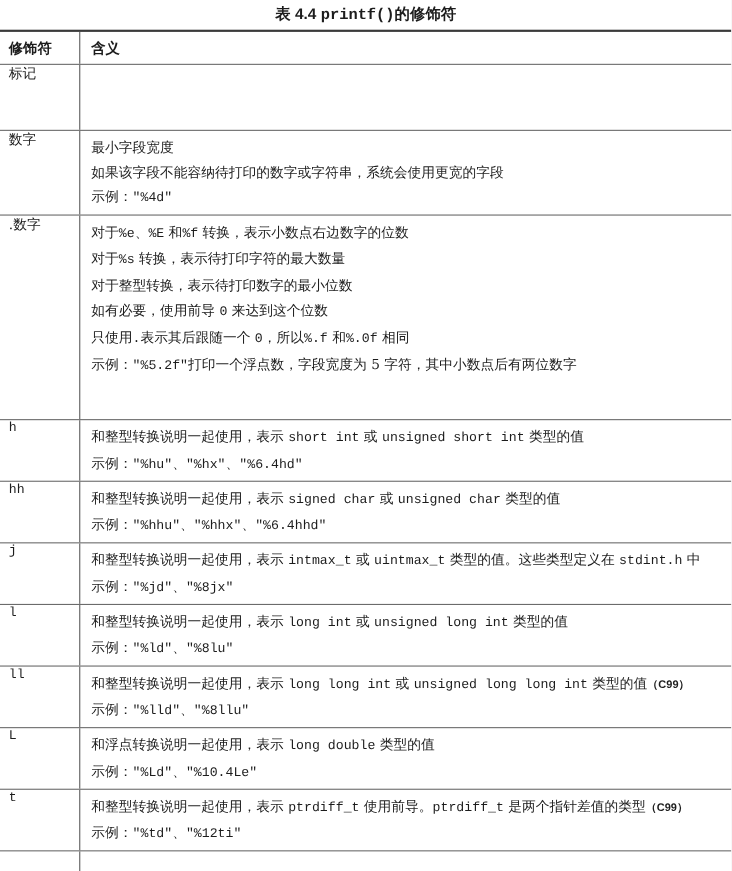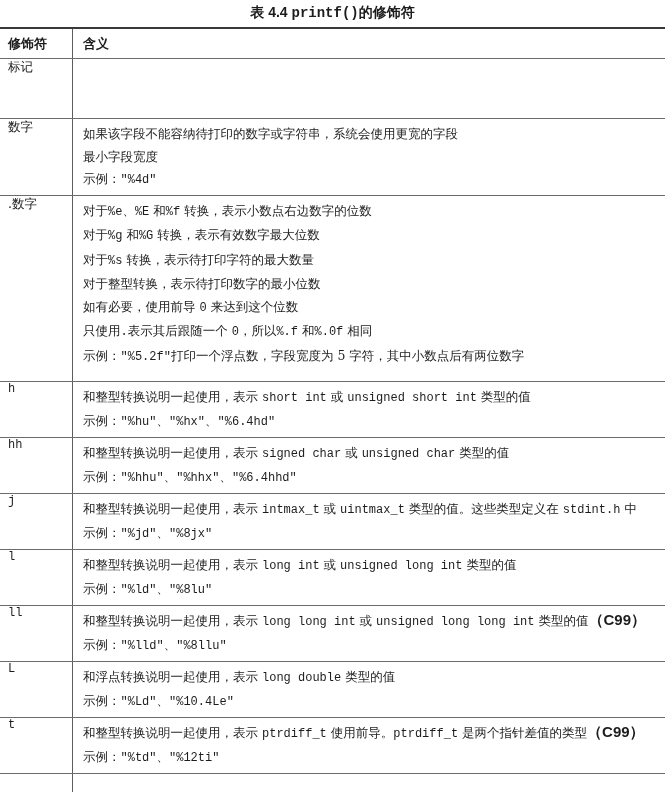--- a/index.html
+++ b/index.html
@@ -73,21 +73,21 @@
     font-family: "DejaVu Serif", serif;
     font-size: 12.5px;
   }
   .run-mono {
     font-family: "Liberation Mono", "DejaVu Sans Mono", monospace;
     font-size: 12px;
   }
   .run-bold {
     font-family: "Liberation Sans", "DejaVu Sans", sans-serif;
     font-weight: bold;
-    font-size: 15px;
+    font-size: 10px;
   }
   .run-bold-mono {
     font-family: "Liberation Mono", "DejaVu Sans Mono", monospace;
     font-weight: bold;
     font-size: 12.5px;
   }
 
   .header-cell {
     font-family: Liberation Sans, sans-serif;
     font-weight: bold;
@@ -116,32 +116,31 @@
   <div class="trow">
         <div class="mod-cell">
           <span class="run-cn">标记</span>
         </div>
       </div>
       <div class="trow">
         <div class="mod-cell">
           <span class="run-cn">数字</span>
         </div>
         <div class="meaning-cell">
+          <div class="line"><span class="run-cn">最小字段宽度</span></div>
           <div class="line"><span class="run-cn">如果该字段不能容纳待打印的数字或字符串，系统会使用更宽的字段</span></div>
-          <div class="line"><span class="run-cn">最小字段宽度</span></div>
           <div class="line"><span class="run-cn">示例：</span><span class="run-mono">"%4d"</span></div>
         </div>
       </div>
       <div class="trow">
         <div class="mod-cell">
           <span class="run-cn">.数字</span>
         </div>
         <div class="meaning-cell">
           <div class="line"><span class="run-cn">对于</span><span class="run-mono">%e</span><span class="run-cn">、</span><span class="run-mono">%E</span><span class="run-cn"> 和</span><span class="run-mono">%f</span><span class="run-cn"> 转换，表示小数点右边数字的位数</span></div>
-          <div class="line"><span class="run-cn">对于</span><span class="run-mono">%g</span><span class="run-cn"> 和</span><span class="run-mono">%G</span><span class="run-cn"> 转换，表示有效数字最大位数</span></div>
           <div class="line"><span class="run-cn">对于</span><span class="run-mono">%s</span><span class="run-cn"> 转换，表示待打印字符的最大数量</span></div>
           <div class="line"><span class="run-cn">对于整型转换，表示待打印数字的最小位数</span></div>
           <div class="line"><span class="run-cn">如有必要，使用前导 </span><span class="run-mono">0</span><span class="run-cn"> 来达到这个位数</span></div>
           <div class="line"><span class="run-cn">只使用</span><span class="run-mono">.</span><span class="run-cn">表示其后跟随一个 </span><span class="run-mono">0</span><span class="run-cn">，所以</span><span class="run-mono">%.f</span><span class="run-cn"> 和</span><span class="run-mono">%.0f</span><span class="run-cn"> 相同</span></div>
           <div class="line"><span class="run-cn">示例：</span><span class="run-mono">"%5.2f"</span><span class="run-cn">打印一个浮点数，字段宽度为 5 字符，其中小数点后有两位数字</span></div>
         </div>
       </div>
       <div class="trow">
         <div class="mod-cell">
           <span class="run-mono">h</span>

